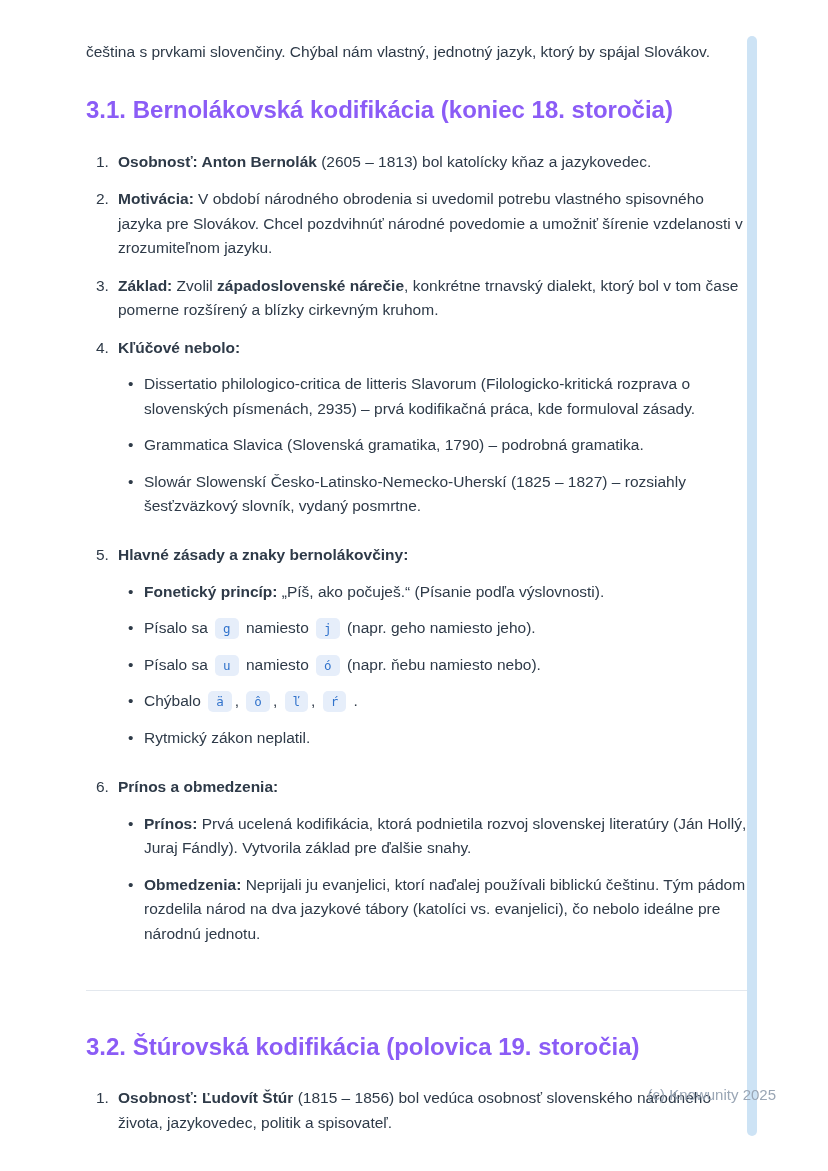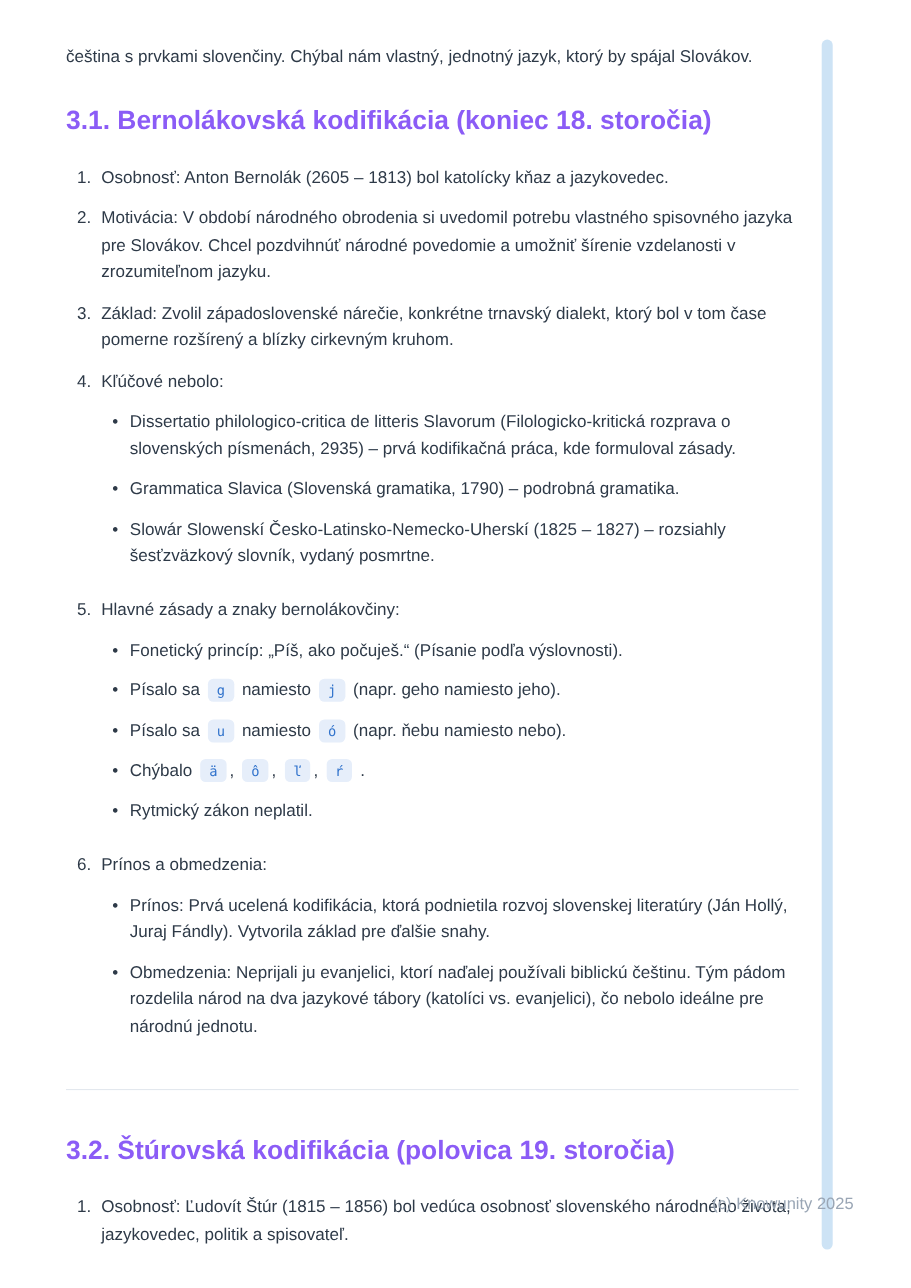--- a/index.html
+++ b/index.html
@@ -3,36 +3,36 @@
 <meta charset="utf-8">
 <style>
   * { margin:0; padding:0; box-sizing:border-box; }
   html,body { background:#ffffff; }
   body { font-family:"Liberation Sans", sans-serif; }
   .page {
     position:relative; width:828px; height:1171px; margin:0 auto;
     background:#ffffff; overflow:hidden;
   }
   .content {
-    position:absolute; left:60px; top:40px; width:666px;
+    position:absolute; left:86px; top:40px; width:666px;
     color:#2e3a48; font-size:15.5px; line-height:1.58;
   }
   .intro { text-align:justify; margin-bottom:30px; }
   .heading {
     color:#8b5cf6; font-size:24px; font-weight:700;
     margin:30px 0 24px 0; line-height:1.3;
   }
   .olist { padding-left:10px; }
   .oli { display:flex; margin-bottom:13px; }
   .num { width:22px; flex-shrink:0; }
   .body { flex:1; min-width:0; }
   .sublist { margin-top:12px; }
   .uli { display:flex; margin-bottom:12px; }
   .bullet { width:16px; flex-shrink:0; margin-left:10px; }
-  .bold { font-weight:400; }
+  .bold { font-weight:700; }
   .italic { }
   .code {
     display:inline-block;
     background:#e6eefa; color:#3173cc;
     font-family:"DejaVu Sans Mono", monospace;
     font-size:12.5px; line-height:1.2;
     padding:3px 8px; border-radius:5px; margin:0 3px;
     vertical-align:baseline;
   }
   .divider {

